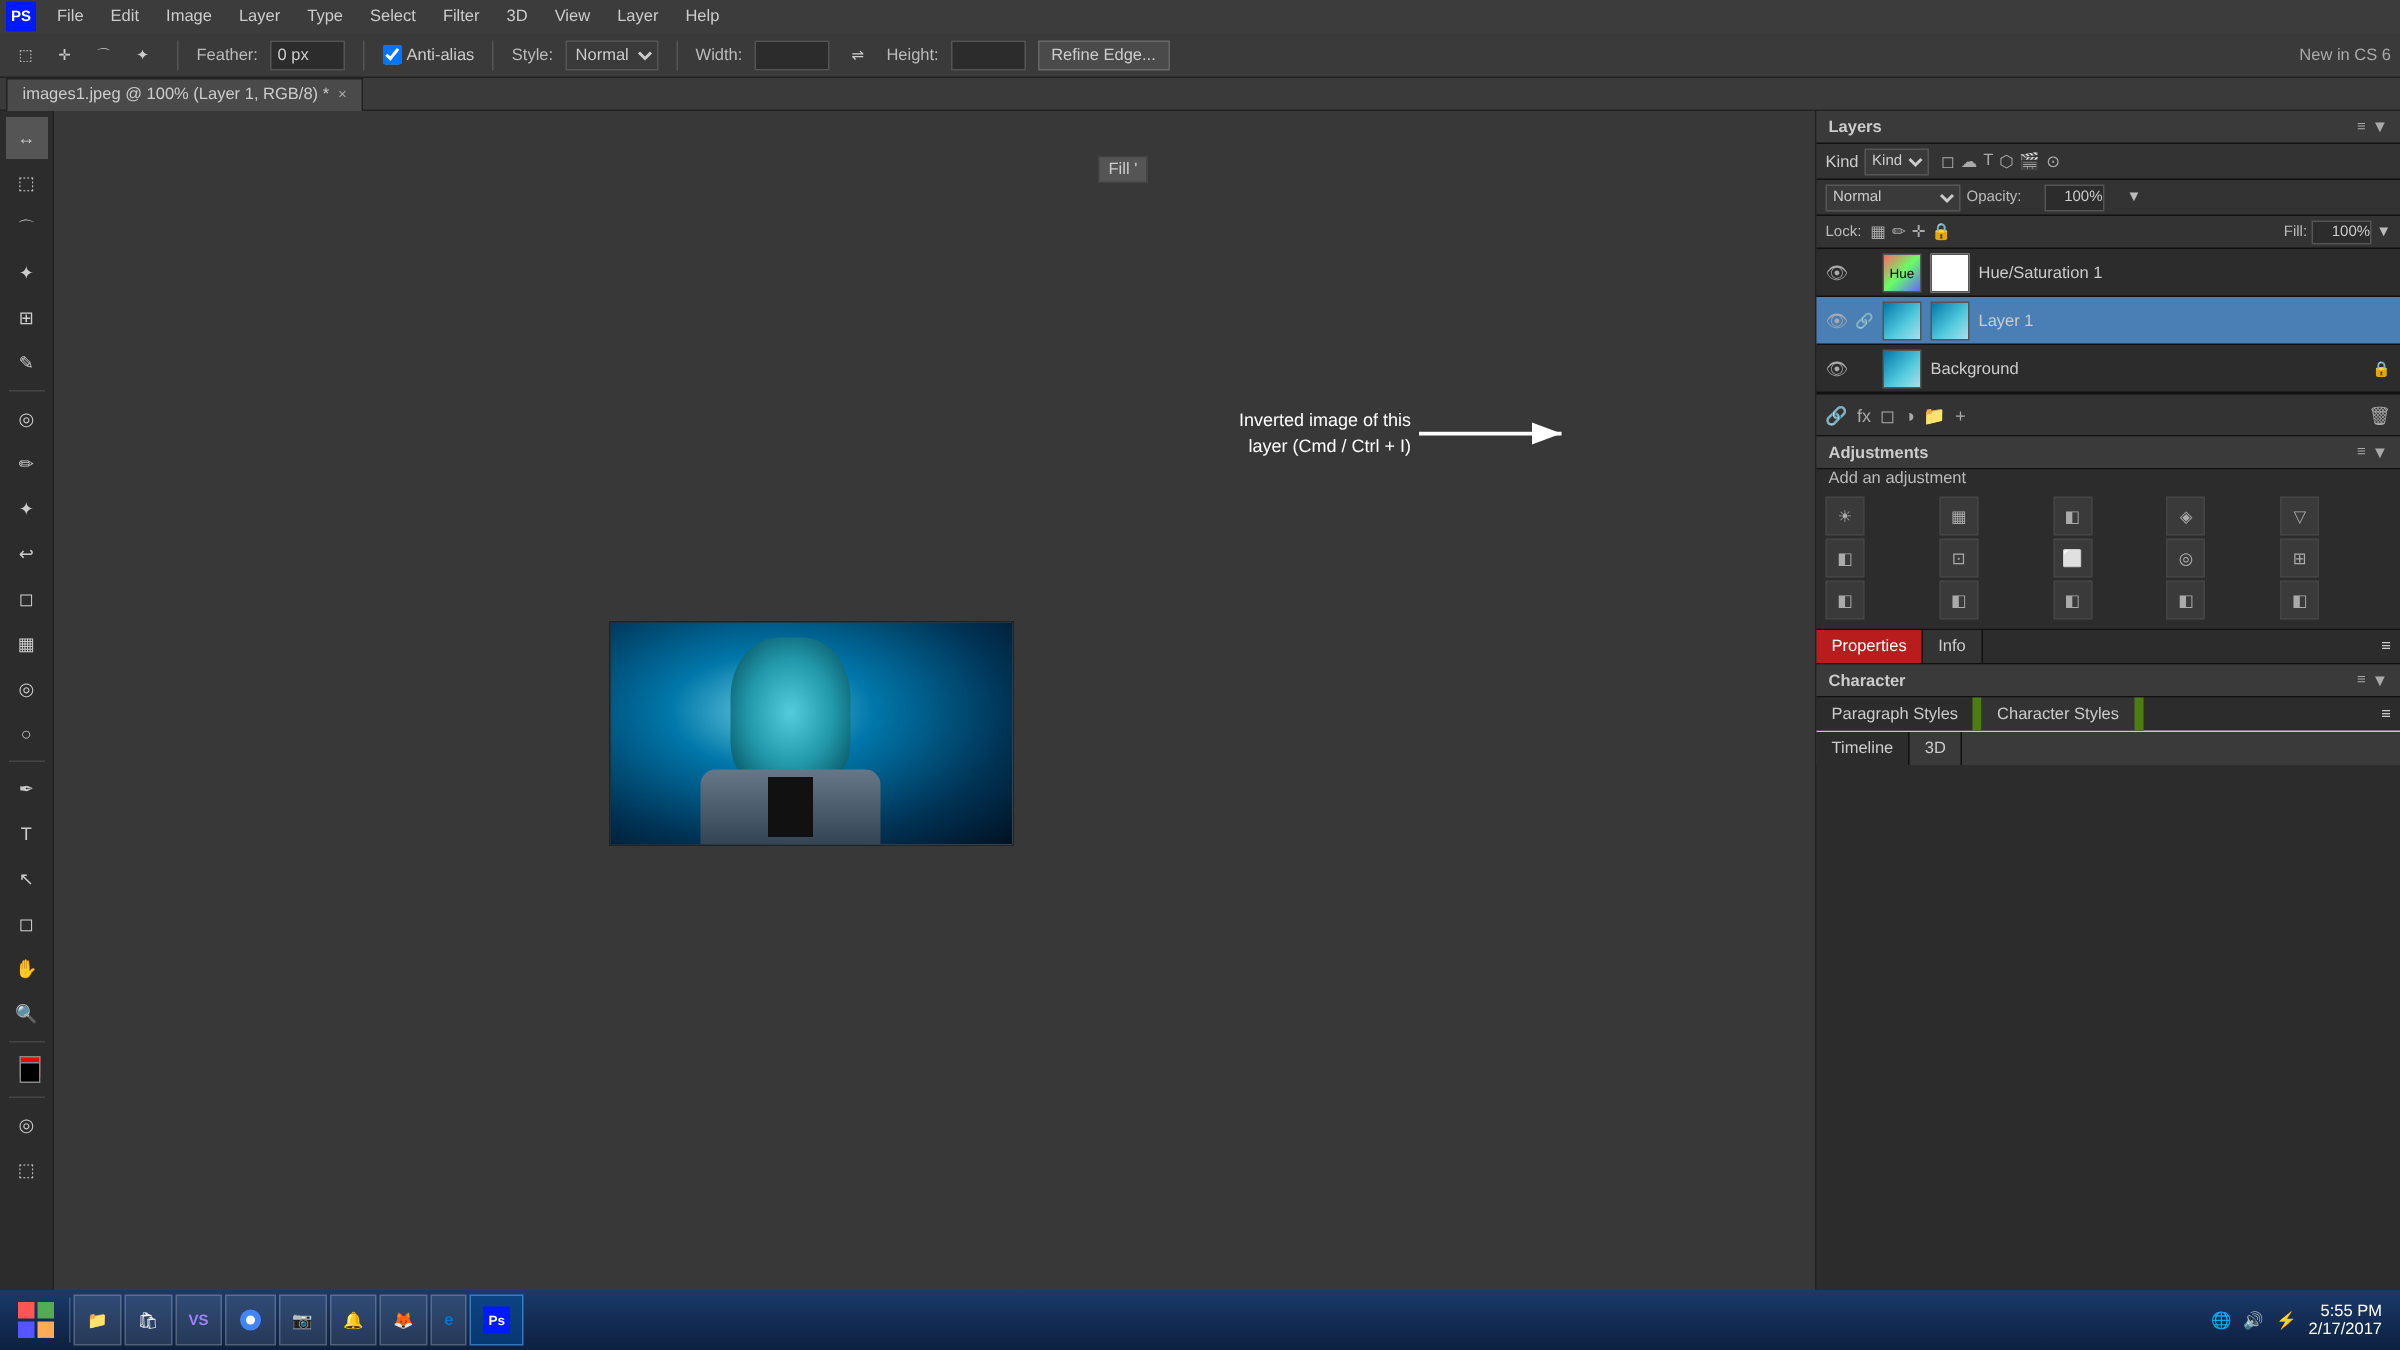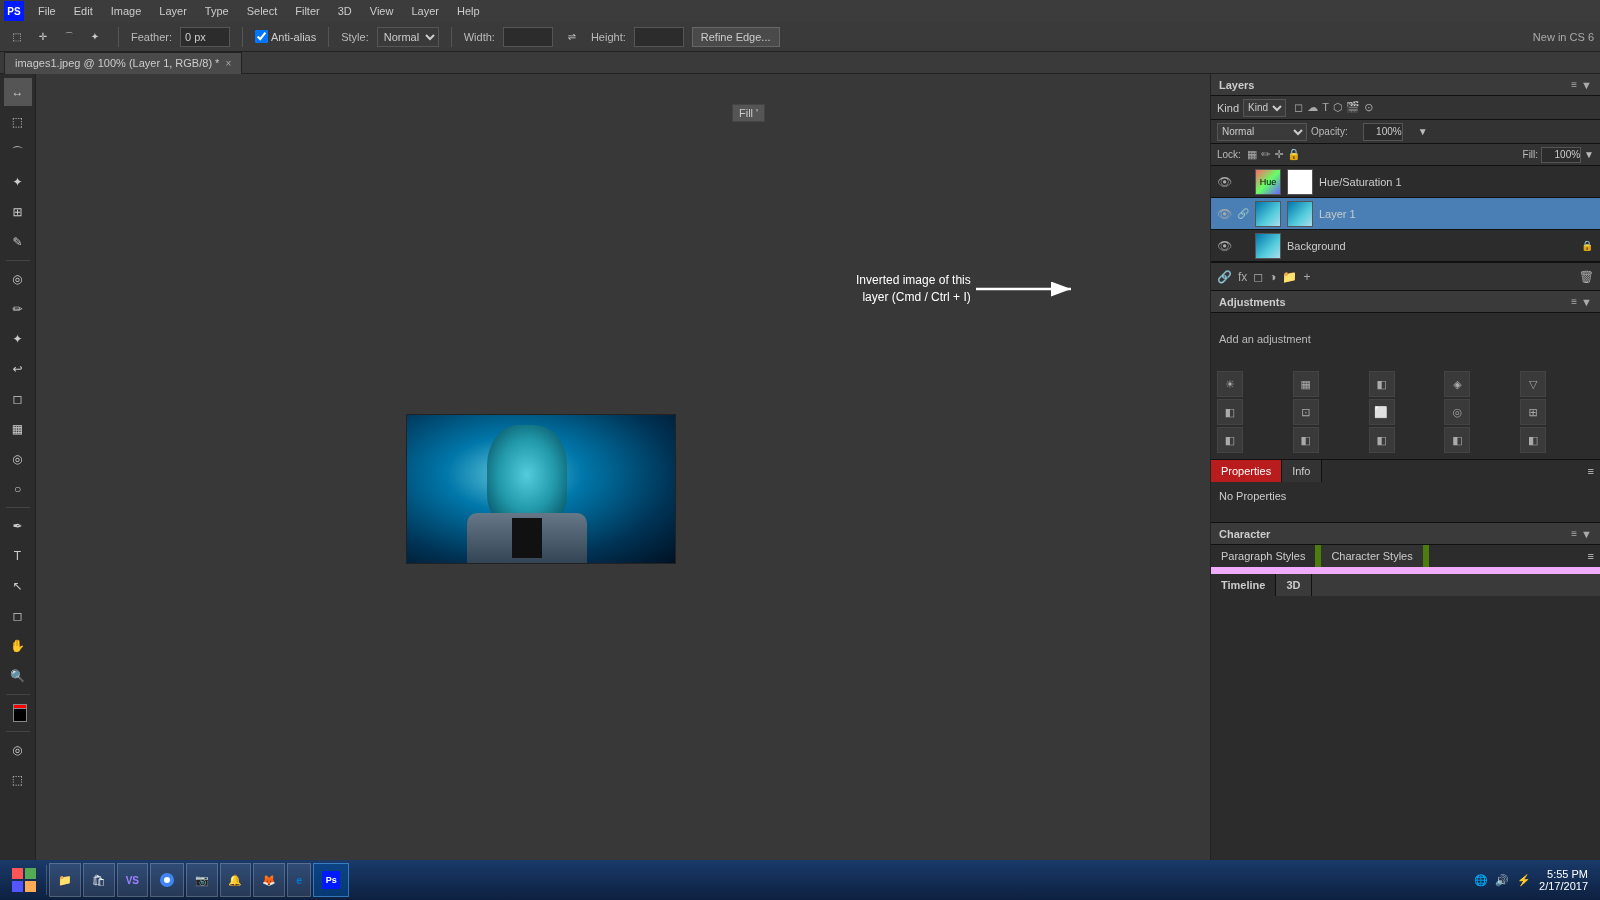--- a/index.html
+++ b/index.html
@@ -41,21 +41,21 @@
     #canvas-bg { position: absolute; top: 0; left: 0; right: 0; bottom: 0; background: #383838; }
 
     
     #canvas-image { position: absolute; top: 340px; left: 370px; width: 270px; height: 150px; background: linear-gradient(135deg, #003344 0%, #004466 30%, #336677 60%, #55aacc 80%, #aaddee 100%); border: 1px solid #222; overflow: hidden; }
     .canvas-figure { width: 100%; height: 100%; background: radial-gradient(ellipse at 40% 40%, #66ccdd 0%, #0077aa 30%, #003355 70%, #001122 100%); position: relative; }
     .figure-head { position: absolute; top: 10px; left: 80px; width: 80px; height: 100px; background: radial-gradient(ellipse, #55ccdd 0%, #2299aa 50%, #004455 100%); border-radius: 40% 40% 30% 30%; }
     .figure-suit { position: absolute; bottom: 0; left: 60px; width: 120px; height: 50px; background: linear-gradient(180deg, #667788 0%, #334455 100%); border-radius: 10px 10px 0 0; }
     .figure-suit::after { content: ''; position: absolute; top: 5px; left: 45px; width: 30px; height: 40px; background: #111; }
 
     
-    #annotation { position: absolute; top: 195px; left: 820px; display: flex; align-items: center; gap: 0; }
+    #annotation { position: absolute; top: 195px; left: 790px; display: flex; align-items: center; gap: 0; }
     .annotation-text { font-size: 12px; color: #fff; line-height: 1.4; text-align: right; }
 
     
     #right-panel { width: 390px; background: #2c2c2c; border-left: 1px solid #222; display: flex; flex-direction: column; flex-shrink: 0; }
 
     
     #layers-panel { border-bottom: 1px solid #111; }
     .panel-header { height: 22px; background: #3a3a3a; display: flex; align-items: center; padding: 0 8px; gap: 22px; font-size: 11px; color: #ccc; border-bottom: 1px solid #111; }
     .panel-title { font-weight: bold; color: #ccc; font-size: 11px; }
     .panel-header-icons { margin-left: auto; display: flex; gap: 4px; }
@@ -112,21 +112,21 @@
     .props-content { padding: 8px; min-height: 40px; background: #2c2c2c; }
 
     
     #char-panel { flex: 1; }
     #char-tabs { display: flex; height: 22px; }
     .char-tab { padding: 0 10px; display: flex; align-items: center; font-size: 11px; color: #ccc; cursor: pointer; border-right: 6px solid #4d7c0f; }
     .char-tab.active { background: #2c2c2c; }
     .char-tab:not(.active) { background: #333; }
 
     
-    #timeline-panel { border-top: 7px solid #f0abfc; font-weight: bold; }
+    #timeline-panel { border-top: 1px solid #f0abfc; }
     #bottom-tabs { height: 22px; background: #3a3a3a; display: flex; align-items: center; }
     .bottom-tab { padding: 0 10px; height: 22px; display: flex; align-items: center; font-size: 11px; color: #ccc; cursor: pointer; border-right: 1px solid #111; }
     .bottom-tab.active { background: #2c2c2c; }
 
     
     #status-bar { height: 24px; background: #3a3a3a; border-top: 1px solid #222; display: flex; align-items: center; padding: 0 8px; gap: 8px; font-size: 11px; color: #aaa; }
     .status-percent { color: #ccc; }
 
     
     #taskbar { position: absolute; bottom: 0; left: 0; right: 0; height: 40px; background: linear-gradient(180deg, #1a3a5c 0%, #0d2040 100%); display: flex; align-items: center; padding: 0 4px; gap: 2px; }
@@ -353,21 +353,21 @@
     </div>
 
     <div id="adj-panel">
       <div class="panel-header">
         <span class="panel-title">Adjustments</span>
         <div class="panel-header-icons">
           <span class="panel-header-icon">≡</span>
           <span class="panel-collapse">▼</span>
         </div>
       </div>
-      <div style="padding: 20px 8px; font-size: 11px; color: #bbb; background: #2c2c2c;">Add an adjustment</div>
+      <div style="padding: 0 8px; font-size: 11px; color: #bbb; background: #2c2c2c;">Add an adjustment</div>
       <div id="adj-grid">
 
         <div class="adj-btn" title="Brightness/Contrast">☀</div>
         <div class="adj-btn" title="Levels">▦</div>
         <div class="adj-btn" title="Curves">◧</div>
         <div class="adj-btn" title="Exposure">◈</div>
         <div class="adj-btn" title="Vibrance">▽</div>
 
         <div class="adj-btn" title="Hue/Saturation">◧</div>
         <div class="adj-btn" title="Color Balance">⊡</div>
@@ -381,23 +381,20 @@
         <div class="adj-btn" title="Threshold">◧</div>
         <div class="adj-btn" title="Gradient Map">◧</div>
       </div>
     </div>
 
     <div id="props-panel">
       <div id="props-tabs">
         <div class="props-tab active">Properties</div>
         <div class="props-tab">Info</div>
         <div style="margin-left:auto; padding: 0 6px; display:flex; align-items:center;">≡</div>
-      </div>
-      <div class="props-content">
-        <span>No Properties</span>
       </div>
     </div>
 
     <div id="char-panel">
       <div class="panel-header">
         <span class="panel-title">Character</span>
         <div class="panel-header-icons">
           <span class="panel-header-icon">≡</span>
           <span class="panel-collapse">▼</span>
         </div>

